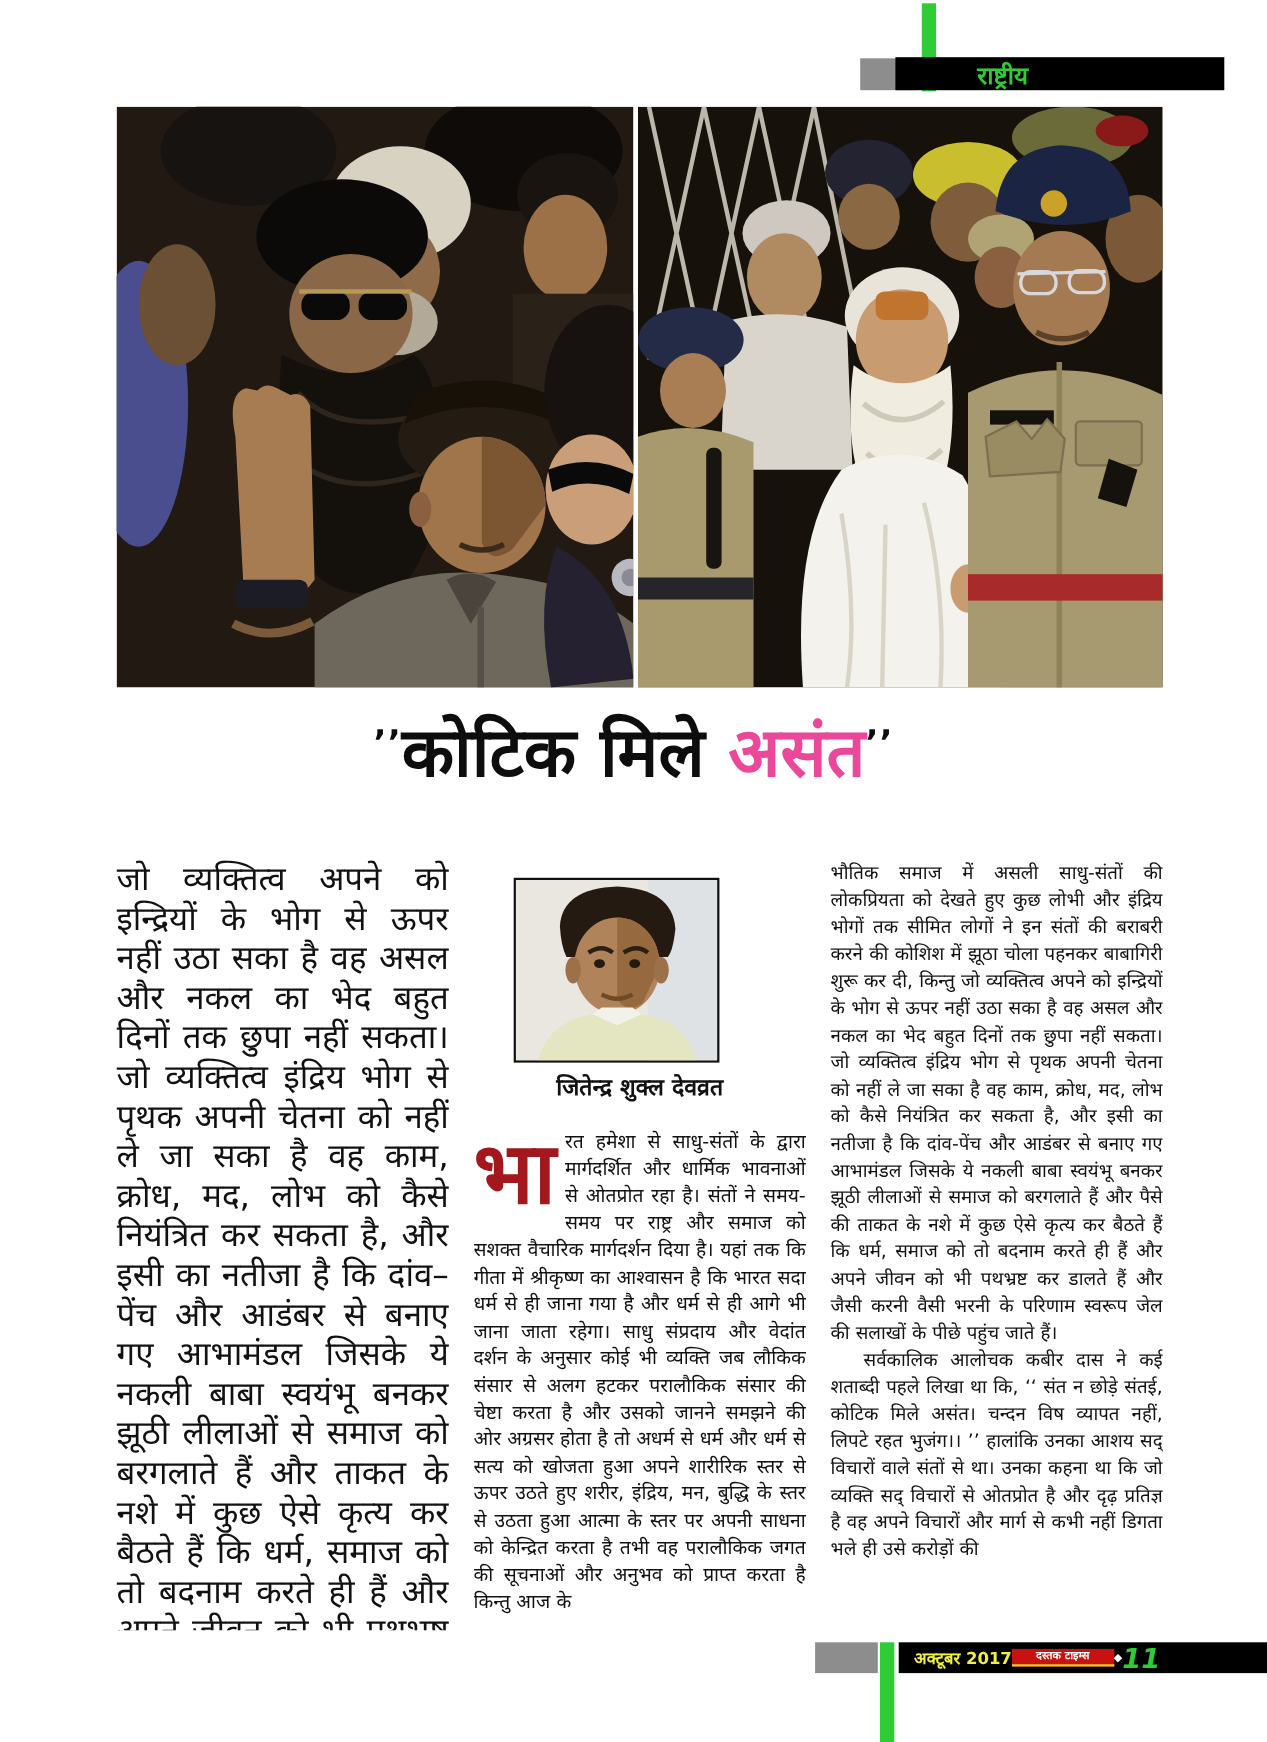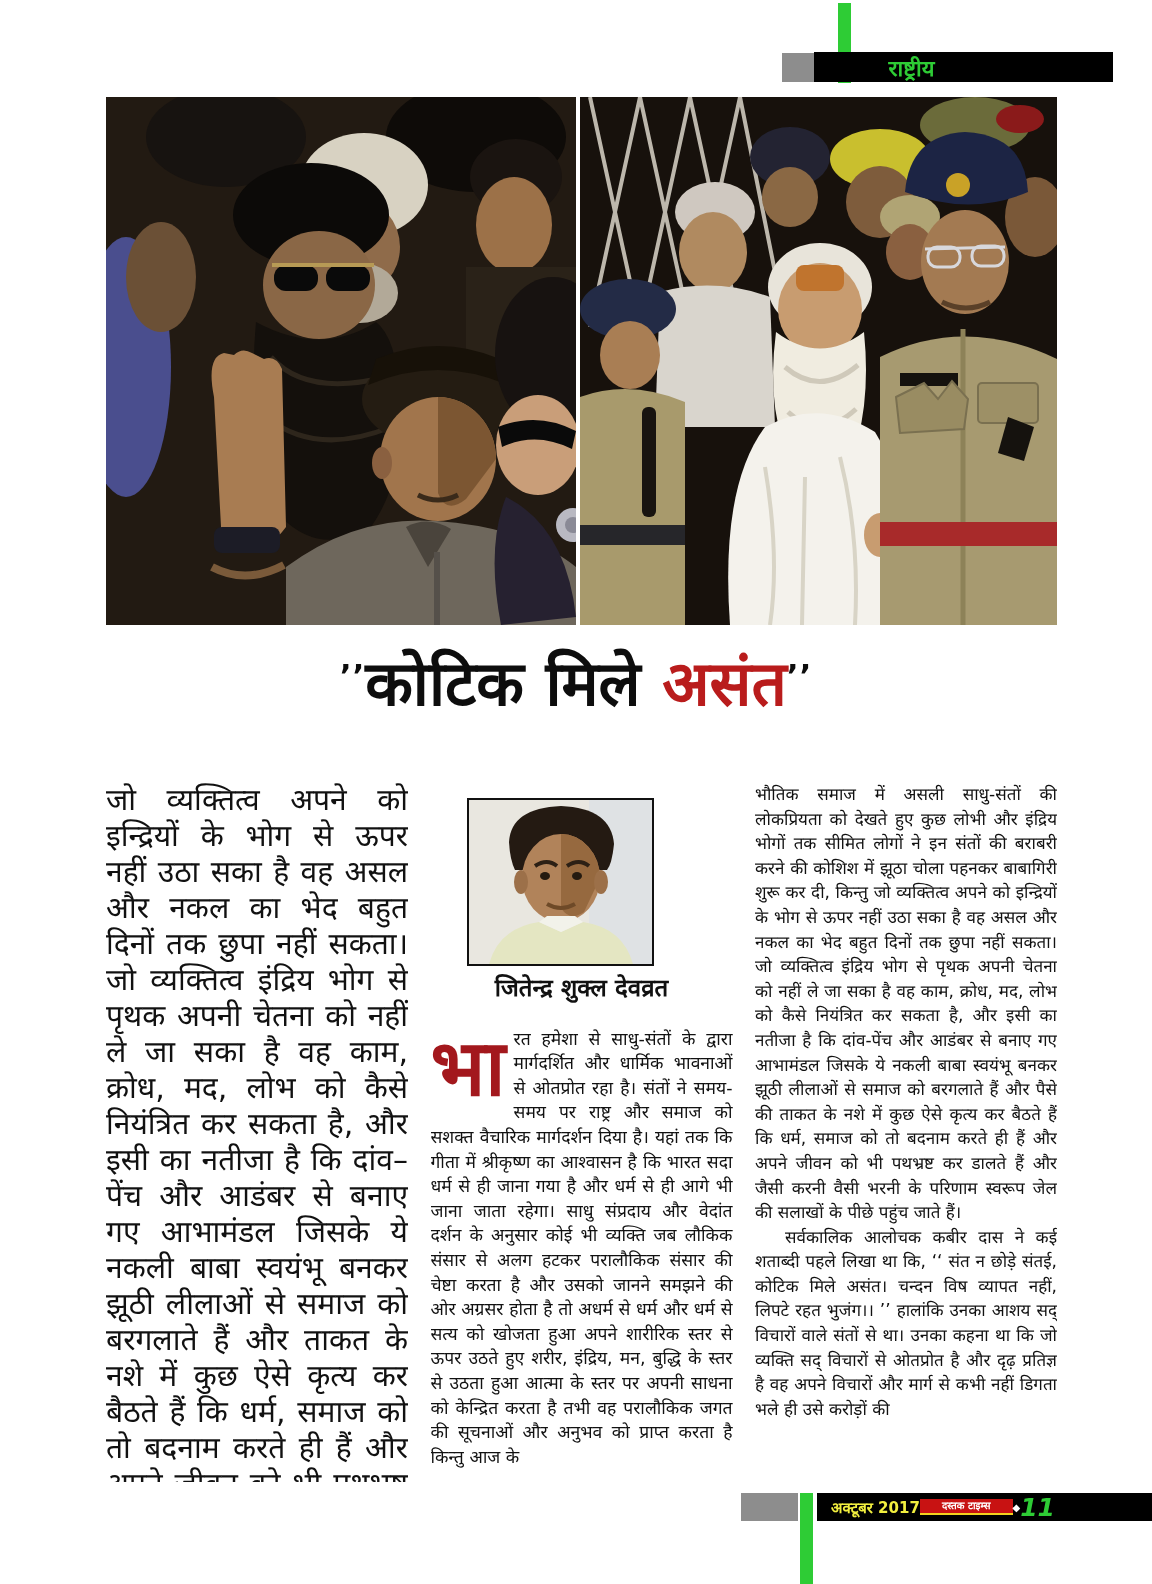--- a/index.html
+++ b/index.html
@@ -12,32 +12,32 @@
              display:flex;align-items:center;justify-content:center;padding-right:0;}
   .hdr-black span{color:#2ecc35;font-size:22px;font-weight:bold;transform:translateX(-52px);}
   
   .photo-strip{position:absolute;left:106px;top:97px;width:951px;height:528px;display:flex;}
   .photo-strip svg{display:block;height:528px;}
   .photo-gap{width:4px;background:#fff;}
   
   .headline{position:absolute;left:0;top:650px;width:1152px;text-align:center;
             font-weight:bold;font-size:62px;line-height:1.1;letter-spacing:0;color:#0d0d0d;white-space:nowrap;}
   .headline .q{font-size:0.5em;vertical-align:0.62em;font-weight:bold;letter-spacing:1px;}
-  .headline .red{color:#b91c1c;}
+  .headline .red{color:#ec4899;}
   
   .body-wrap{position:absolute;left:106px;top:782px;width:951px;height:706px;overflow:hidden;
              display:flex;justify-content:space-between;}
   .col{overflow:hidden;text-align:justify;}
   .col-left{width:302px;font-size:30px;line-height:36px;height:700px;}
   .col-mid{width:302px;font-size:17.5px;line-height:24.6px;}
   .col-right{width:302px;font-size:17px;line-height:24.6px;}
   .portrait-box{margin-left:36px;margin-top:16px;width:187px;height:168px;border:2px solid #111;
                 box-sizing:border-box;overflow:hidden;background:#e8e6df;}
   .portrait-box svg{display:block;}
-  .portrait-caption{text-align:center;font-weight:bold;font-size:24px;margin-top:10px;margin-bottom:0;}
+  .portrait-caption{text-align:center;font-weight:bold;font-size:21px;margin-top:10px;margin-bottom:0;}
   .dropcap-para{margin-top:26px;}
   .dropcap{float:left;color:#a3181d;font-weight:bold;font-size:78px;line-height:70px;
            margin:6px 8px 0 0;}
   .col-right p{margin:0;}
   .col-right p + p{text-indent:30px;}
   
   .ftr-gray{position:absolute;left:741px;top:1493px;width:57px;height:28px;background:#8d8d8d;}
   .ftr-green{position:absolute;left:800px;top:1493px;width:13px;height:91px;background:#2ecc35;}
   .ftr-black{position:absolute;left:817px;top:1493px;width:335px;height:28px;background:#000;
              display:flex;align-items:center;padding-left:14px;box-sizing:border-box;}

